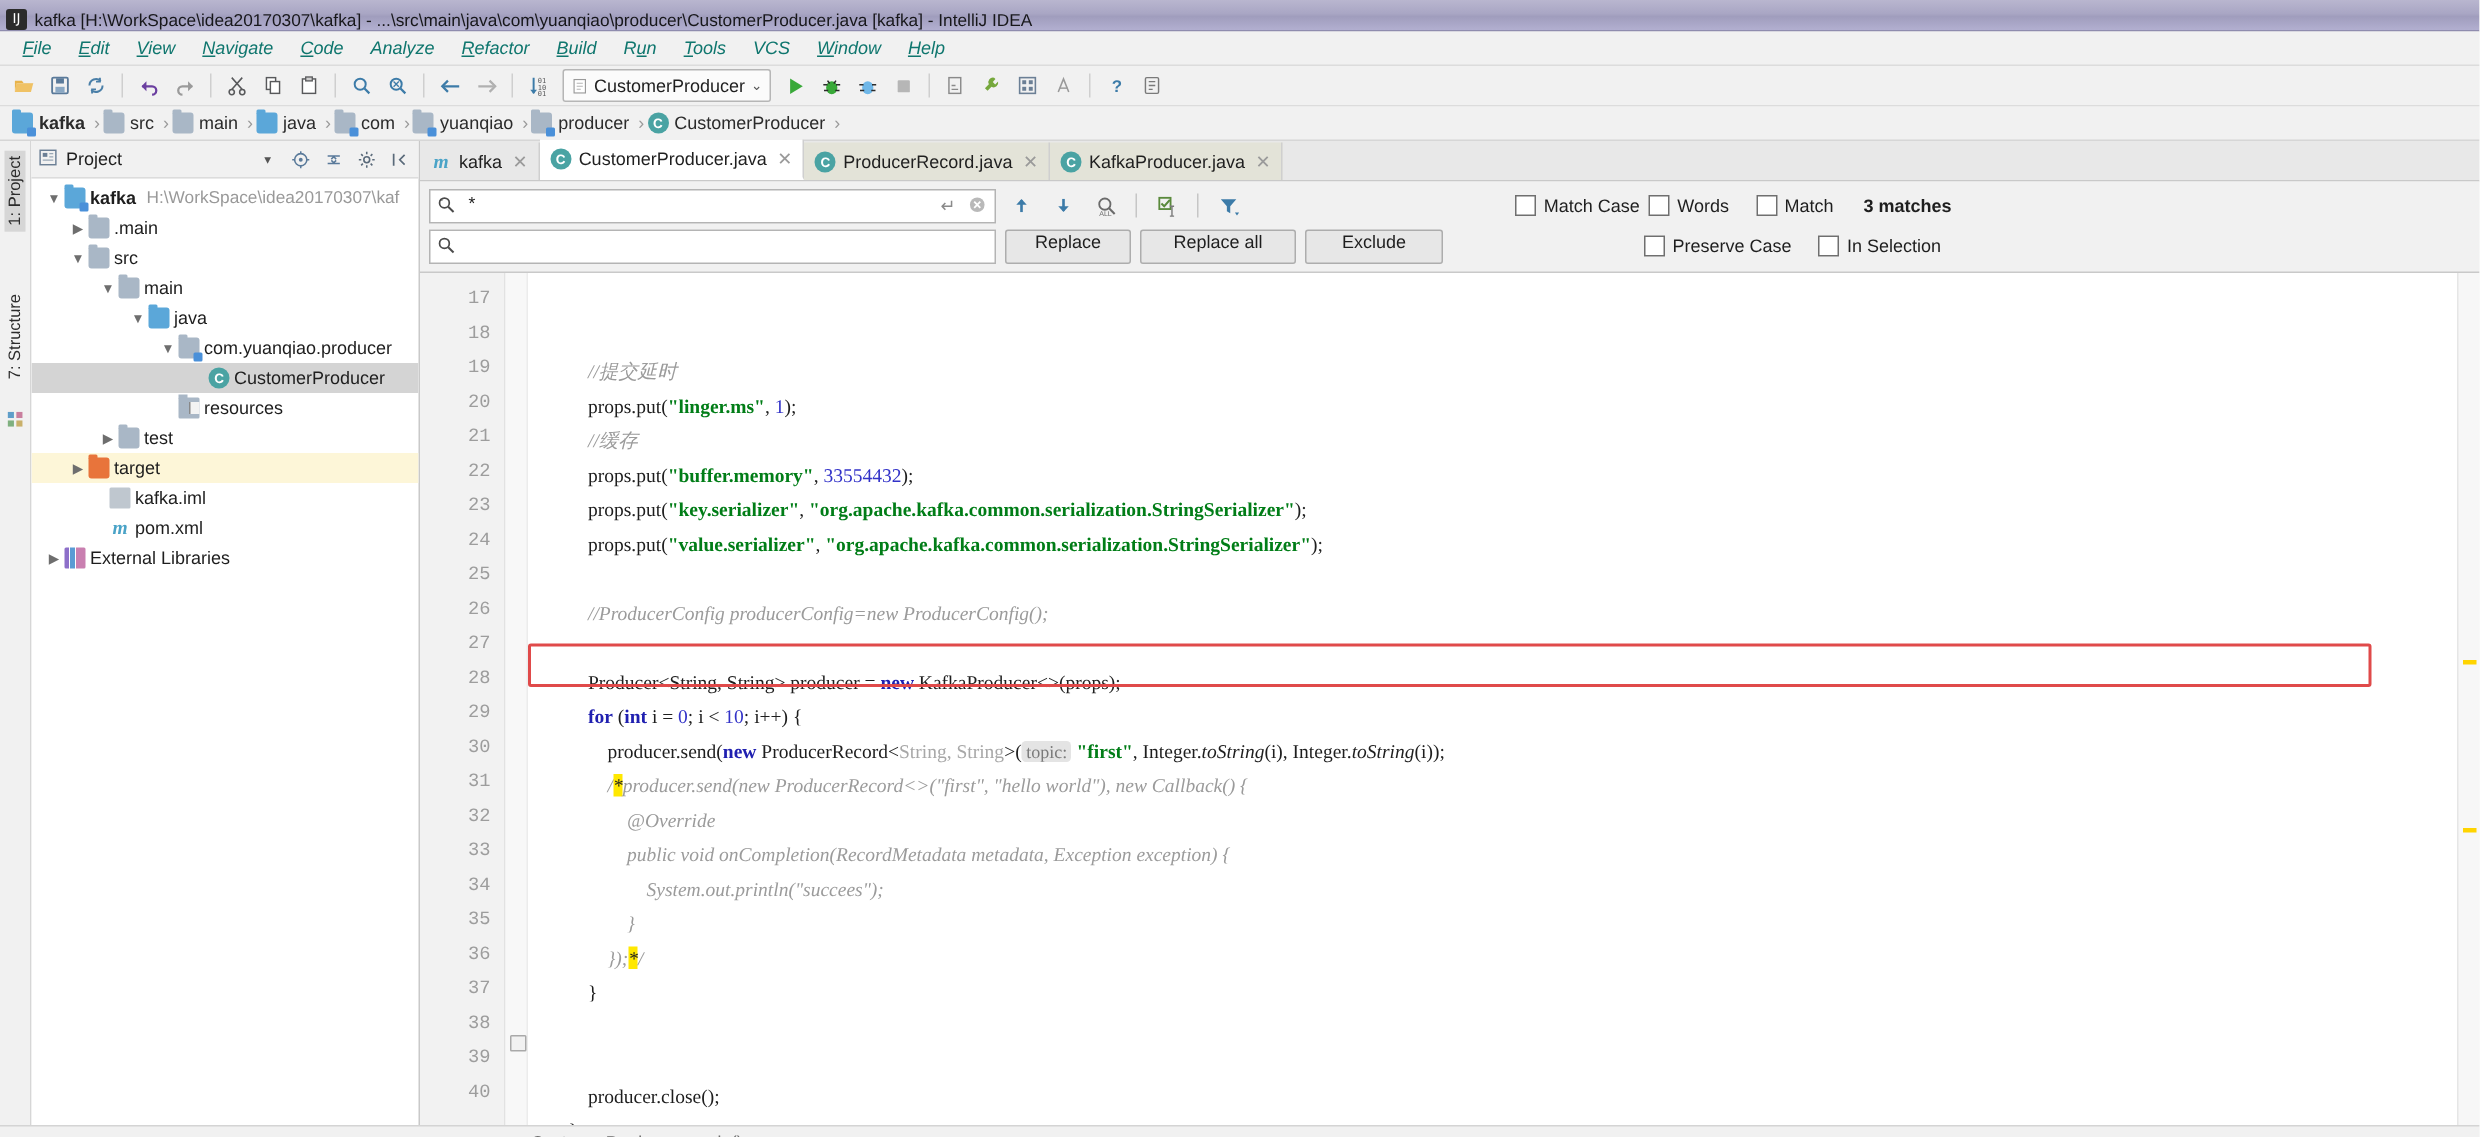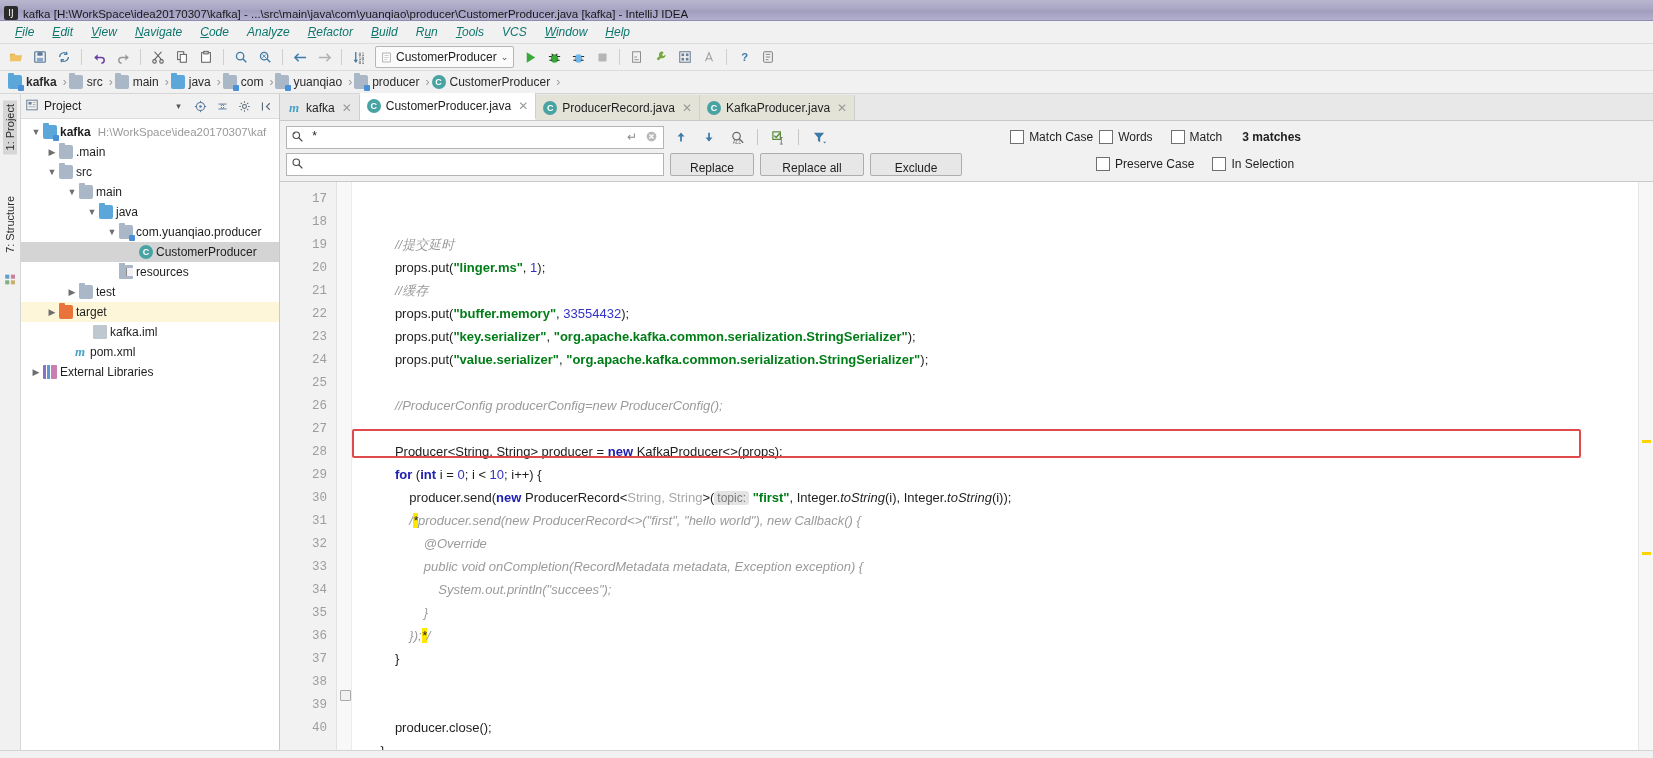--- a/index.html
+++ b/index.html
@@ -133,38 +133,38 @@
     display:flex;align-items:center;padding:0 4px;gap:4px;
   }
   .findbox input{
     border:0;outline:0;flex:1;font-family:"Liberation Mono",monospace;font-size:12px;background:transparent;color:#1e1e1e;
   }
   .mini{width:14px;height:14px;flex:none;}
   .ibtn{width:22px;height:20px;display:flex;align-items:center;justify-content:center;border-radius:2px;}
   .vsep{width:1px;height:16px;background:#c6c6c6;margin:0 3px;}
   .btn{
     height:21px;min-width:62px;padding:0 10px;border:1px solid #adadad;background:#e7e7e7;
-    border-radius:2px;font-size:12px;color:#1e1e1e;display:flex;align-items:flex-end;justify-content:center;
+    border-radius:2px;font-size:12px;color:#1e1e1e;display:flex;align-items:flex-start;justify-content:center;
   }
   .chk{display:flex;align-items:center;gap:5px;font-size:12px;color:#1e1e1e;white-space:nowrap;}
   .chkbox{width:12px;height:12px;border:1px solid #6f6f6f;background:#fff;flex:none;}
   .matches{font-size:12px;font-weight:bold;color:#1e1e1e;margin-left:14px;white-space:nowrap;}
 
   
   .codearea{flex:1;display:flex;position:relative;overflow:hidden;background:#fff;}
   .gutter{
     width:56px;flex:none;background:#f2f2f2;border-right:1px solid #e2e2e2;
     text-align:right;padding-top:6px;
     font-family:"Liberation Mono",monospace;font-size:12.5px;color:#9d9d9d;
   }
   .gline{height:23px;line-height:23px;padding-right:9px;}
   .foldgut{width:14px;flex:none;background:#f8f8f8;border-right:1px solid #ececec;padding-top:6px;position:relative;}
   .code{
     flex:1;padding-top:6px;position:relative;overflow:hidden;
-    font-family:Liberation Sans, sans-serif;font-size:13px;color:#1e1e1e;white-space:pre;
+    font-family:Liberation Serif, serif;font-size:13px;color:#1e1e1e;white-space:pre;
   }
   .cline{height:23px;line-height:23px;padding-left:14px;}
   .kw{color:#2020b0;font-weight:bold;}
   .str{color:#017d17;font-weight:bold;}
   .num{color:#3232c8;}
   .cmt{color:#9b9b9b;font-style:italic;}
   .gen{color:#a8a8a8;}
   .itl{font-style:italic;}
   .hint{background:#e4e4e4;color:#7a7a7a;border-radius:3px;padding:0 3px;font-size:12px;}
   .mark{background:#ffef557a;background:#ffe800;color:#1e1e1e;}
@@ -527,21 +527,21 @@
           <span class="ico ico-folder"></span>
           <span class="tlabel">test</span>
         </div>
 
         <div class="trow hl" style="padding-left:24px">
           <span class="arrow">▶</span>
           <span class="ico ico-folder orange"></span>
           <span class="tlabel">target</span>
         </div>
 
-        <div class="trow" style="padding-left:72px">
+        <div class="trow" style="padding-left:52px">
           <span class="ico ico-iml"></span>
           <span class="tlabel">kafka.iml</span>
         </div>
 
         <div class="trow" style="padding-left:52px">
           <span class="ico ico-m">m</span>
           <span class="tlabel">pom.xml</span>
         </div>
 
         <div class="trow" style="padding-left:8px">

